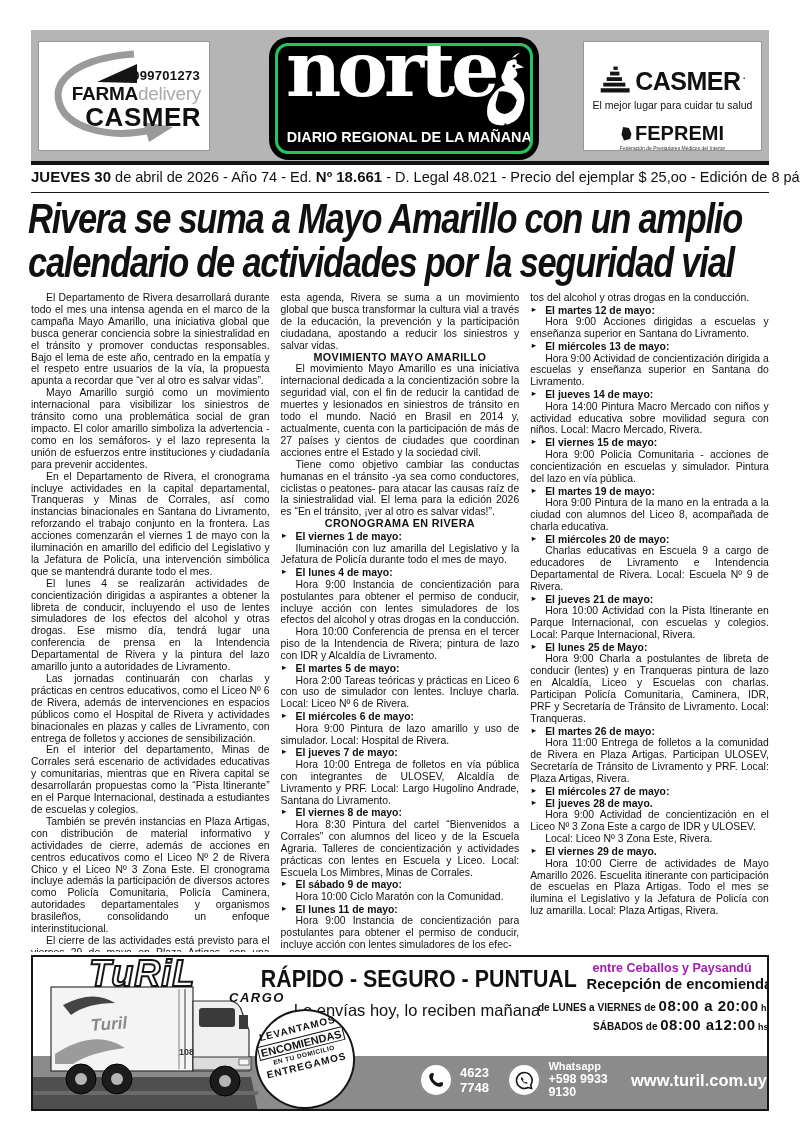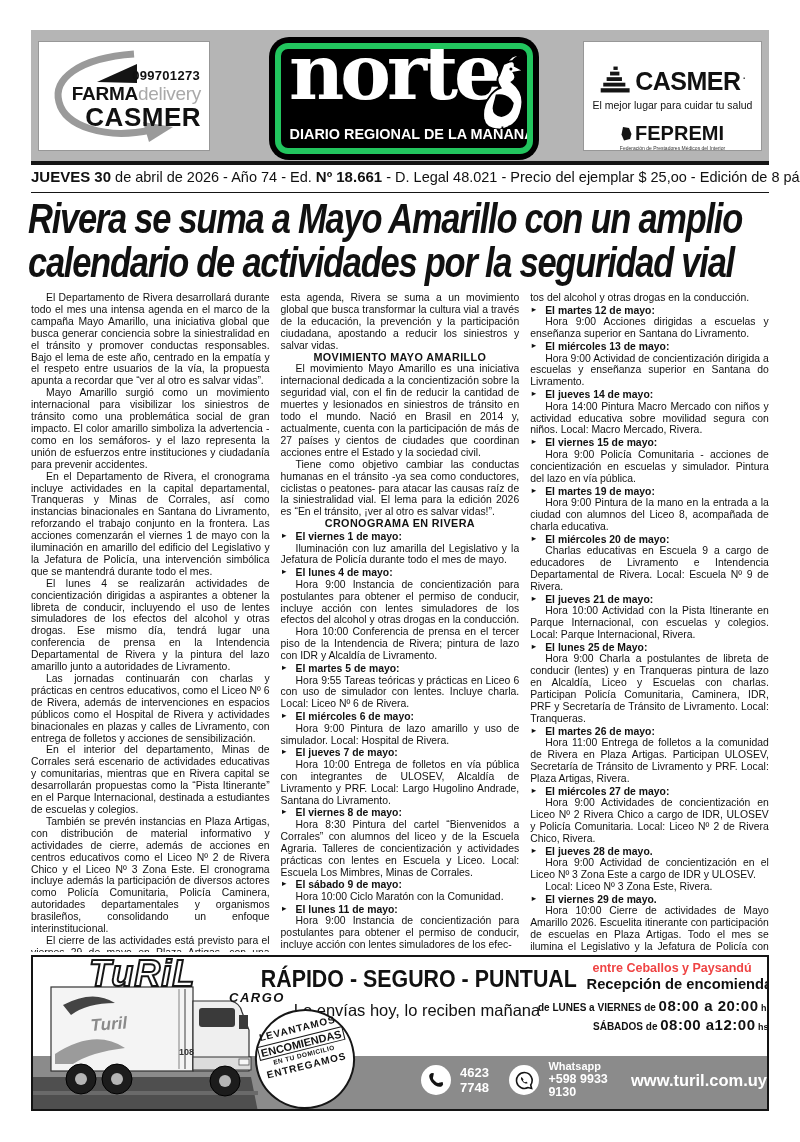--- a/index.html
+++ b/index.html
@@ -10,21 +10,21 @@
   
   .hband{position:absolute;left:31px;top:30px;width:738px;height:131px;background:#b5b5b5;}
   .adL{position:absolute;left:7px;top:11px;width:172px;height:110px;background:#fff;border:1px solid #979797;overflow:hidden;}
   .adL svg{position:absolute;left:0;top:0;}
   .adL .phone{position:absolute;right:9px;top:26px;font-weight:bold;font-size:13px;letter-spacing:.3px;}
   .adL .l1{position:absolute;right:8px;top:41px;font-size:19px;font-weight:900;letter-spacing:-.3px;}
   .adL .l1 .light{color:#a9a9a9;font-weight:normal;}
   .adL .l2{position:absolute;right:8px;top:60px;font-size:26px;font-weight:900;letter-spacing:.5px;}
 
   .mast{position:absolute;left:238px;top:7px;width:270px;height:123px;background:#000;border-radius:20px;padding:6px;}
-  .mast-inner{position:relative;width:100%;height:100%;border:6px solid #22c55e;border-radius:13px;overflow:hidden;}
+  .mast-inner{position:relative;width:100%;height:100%;border:3px solid #22c55e;border-radius:13px;overflow:hidden;}
   .mast-title{position:absolute;left:8px;top:-14px;font-family:"DejaVu Serif",serif;font-weight:bold;
               font-size:76px;line-height:1;color:#fff;letter-spacing:-4px;}
   .mast-sub{position:absolute;left:0;right:0;bottom:5px;text-align:center;color:#fff;font-weight:bold;
             font-size:15.5px;transform:scaleX(.93);white-space:nowrap;}
   .mast-bird{position:absolute;right:0px;top:3px;}
 
   .adR{position:absolute;left:552px;top:11px;width:179px;height:110px;background:#fff;border:1px solid #979797;
        text-align:center;padding-top:22px;}
   .adR .brandrow{display:flex;align-items:center;justify-content:center;gap:2px;}
   .adR .brand{font-size:25px;font-weight:900;letter-spacing:-.5px;}
@@ -65,21 +65,21 @@
   .slog2{position:absolute;left:216px;top:44px;width:336px;text-align:center;font-size:16.5px;}
   .stamp{position:absolute;left:222px;top:52px;width:100px;height:100px;background:#fff;border:2px solid #161616;
          border-radius:50%;transform:rotate(-14deg);text-align:center;z-index:3;}
   .st1{margin-top:11px;font-weight:900;font-size:10px;letter-spacing:1px;}
   .st2{margin-top:1px;border:1.5px solid #161616;display:inline-block;padding:0 2px;font-weight:900;font-size:11px;}
   .st3{font-size:6.5px;font-weight:bold;letter-spacing:.5px;}
   .st4{margin-top:2px;font-weight:900;font-size:10px;letter-spacing:1px;}
   .rinfo{position:absolute;left:505px;top:2px;width:237px;z-index:2;}
   .rcenter{margin-left:44px;width:180px;text-align:center;}
   .ansina{background:#7e7e7e;color:#fff;font-weight:900;font-size:21px;padding:1px 0;margin-top:4px;}
-  .between{color:#ef4444;font-size:12.5px;font-weight:bold;margin-top:2px;}
+  .between{color:#a21caf;font-size:12.5px;font-weight:bold;margin-top:2px;}
   .recep{font-weight:900;font-size:15.5px;transform:scaleX(.95);white-space:nowrap;}
   .hrs{text-align:right;padding-right:4px;font-size:10px;font-weight:900;margin-top:4px;white-space:nowrap;}
   .hrs .big{font-size:15px;letter-spacing:.5px;}
   .hrs .sm{font-size:9px;}
   .bandrow{position:absolute;bottom:9px;left:388px;display:flex;align-items:center;gap:9px;color:#fff;z-index:4;}
   .cicon{width:30px;height:30px;border-radius:50%;background:#fff;display:flex;align-items:center;justify-content:center;flex:none;}
   .plabel{font-weight:900;font-size:13px;}
   .wlabels{line-height:1.1;}
   .wl1{font-weight:900;font-size:11px;}
   .wl2{font-weight:900;font-size:12.5px;}
@@ -165,21 +165,21 @@
         <div class="blk subhead">MOVIMIENTO MAYO AMARILLO</div>
         <div class="blk p">El movimiento Mayo Amarillo es una iniciativa internacional dedicada a la concientización sobre la seguridad vial, con el fin de reducir la cantidad de muertes y lesionados en siniestros de tránsito en todo el mundo. Nació en Brasil en 2014 y, actualmente, cuenta con la participación de más de 27 países y cientos de ciudades que coordinan acciones entre el Estado y la sociedad civil.</div>
         <div class="blk p">Tiene como objetivo cambiar las conductas humanas en el tránsito -ya sea como conductores, ciclistas o peatones- para atacar las causas raíz de la siniestralidad vial. El lema para la edición 2026 es “En el tránsito, ¡ver al otro es salvar vidas!”.</div>
         <div class="blk subhead">CRONOGRAMA EN RIVERA</div>
         <div class="blk item"><span class="marker">►</span><span>El viernes 1 de mayo:</span></div>
         <div class="blk p">Iluminación con luz amarilla del Legislativo y la Jefatura de Policía durante todo el mes de mayo.</div>
         <div class="blk item"><span class="marker">►</span><span>El lunes 4 de mayo:</span></div>
         <div class="blk p">Hora 9:00 Instancia de concientización para postulantes para obtener el permiso de conducir, incluye acción con lentes simuladores de los efectos del alcohol y otras drogas en la conducción.</div>
         <div class="blk p">Hora 10:00 Conferencia de prensa en el tercer piso de la Intendencia de Rivera; pintura de lazo con IDR y Alcaldía de Livramento.</div>
         <div class="blk item"><span class="marker">►</span><span>El martes 5 de mayo:</span></div>
-        <div class="blk p">Hora 9:55 Tareas teóricas y prácticas en Liceo 6 con uso de simulador con lentes. Incluye charla. Local: Liceo Nº 6 de Rivera.</div>
+        <div class="blk p">Hora 2:00 Tareas teóricas y prácticas en Liceo 6 con uso de simulador con lentes. Incluye charla. Local: Liceo Nº 6 de Rivera.</div>
         <div class="blk item"><span class="marker">►</span><span>El miércoles 6 de mayo:</span></div>
         <div class="blk p">Hora 9:00 Pintura de lazo amarillo y uso de simulador. Local: Hospital de Rivera.</div>
         <div class="blk item"><span class="marker">►</span><span>El jueves 7 de mayo:</span></div>
         <div class="blk p">Hora 10:00 Entrega de folletos en vía pública con integrantes de ULOSEV, Alcaldía de Livramento y PRF. Local: Largo Hugolino Andrade, Santana do Livramento.</div>
         <div class="blk item"><span class="marker">►</span><span>El viernes 8 de mayo:</span></div>
         <div class="blk p">Hora 8:30 Pintura del cartel “Bienvenidos a Corrales” con alumnos del liceo y de la Escuela Agraria. Talleres de concientización y actividades prácticas con lentes en Escuela y Liceo. Local: Escuela Los Mimbres, Minas de Corrales.</div>
         <div class="blk item"><span class="marker">►</span><span>El sábado 9 de mayo:</span></div>
         <div class="blk p">Hora 10:00 Ciclo Maratón con la Comunidad.</div>
         <div class="blk item"><span class="marker">►</span><span>El lunes 11 de mayo:</span></div>
         <div class="blk p">Hora 9:00 Instancia de concientización para postulantes para obtener el permiso de conducir, incluye acción con lentes simuladores de los efec-</div>
@@ -198,21 +198,20 @@
         <div class="blk p">Hora 9:00 Pintura de la mano en la entrada a la ciudad con alumnos del Liceo 8, acompañada de charla educativa.</div>
         <div class="blk item"><span class="marker">►</span><span>El miércoles 20 de mayo:</span></div>
         <div class="blk p">Charlas educativas en Escuela 9 a cargo de educadores de Livramento e Intendencia Departamental de Rivera. Local: Escuela Nº 9 de Rivera.</div>
         <div class="blk item"><span class="marker">►</span><span>El jueves 21 de mayo:</span></div>
         <div class="blk p">Hora 10:00 Actividad con la Pista Itinerante en Parque Internacional, con escuelas y colegios. Local: Parque Internacional, Rivera.</div>
         <div class="blk item"><span class="marker">►</span><span>El lunes 25 de Mayo:</span></div>
         <div class="blk p">Hora 9:00 Charla a postulantes de libreta de conducir (lentes) y en Tranqueras pintura de lazo en Alcaldía, Liceo y Escuelas con charlas. Participan Policía Comunitaria, Caminera, IDR, PRF y Secretaría de Tránsito de Livramento. Local: Tranqueras.</div>
         <div class="blk item"><span class="marker">►</span><span>El martes 26 de mayo:</span></div>
         <div class="blk p">Hora 11:00 Entrega de folletos a la comunidad de Rivera en Plaza Artigas. Participan ULOSEV, Secretaría de Tránsito de Livramento y PRF. Local: Plaza Artigas, Rivera.</div>
         <div class="blk item"><span class="marker">►</span><span>El miércoles 27 de mayo:</span></div>
-        <div class="blk p">Hora 9:00 Actividades de concientización en Liceo Nº 2 Rivera Chico a cargo de IDR, ULOSEV y Policía Comunitaria. Local: Liceo Nº 2 de Rivera Chico, Rivera.</div>
         <div class="blk item"><span class="marker">►</span><span>El jueves 28 de mayo.</span></div>
         <div class="blk p">Hora 9:00 Actividad de concientización en el Liceo Nº 3 Zona Este a cargo de IDR y ULOSEV.</div>
         <div class="blk p">Local: Liceo Nº 3 Zona Este, Rivera.</div>
         <div class="blk item"><span class="marker">►</span><span>El viernes 29 de mayo.</span></div>
         <div class="blk p">Hora 10:00 Cierre de actividades de Mayo Amarillo 2026. Escuelita itinerante con participación de escuelas en Plaza Artigas. Todo el mes se ilumina el Legislativo y la Jefatura de Policía con luz amarilla. Local: Plaza Artigas, Rivera.</div>
       </div>
   </div>
 
   <div class="fad">
     <div class="fband"></div>

